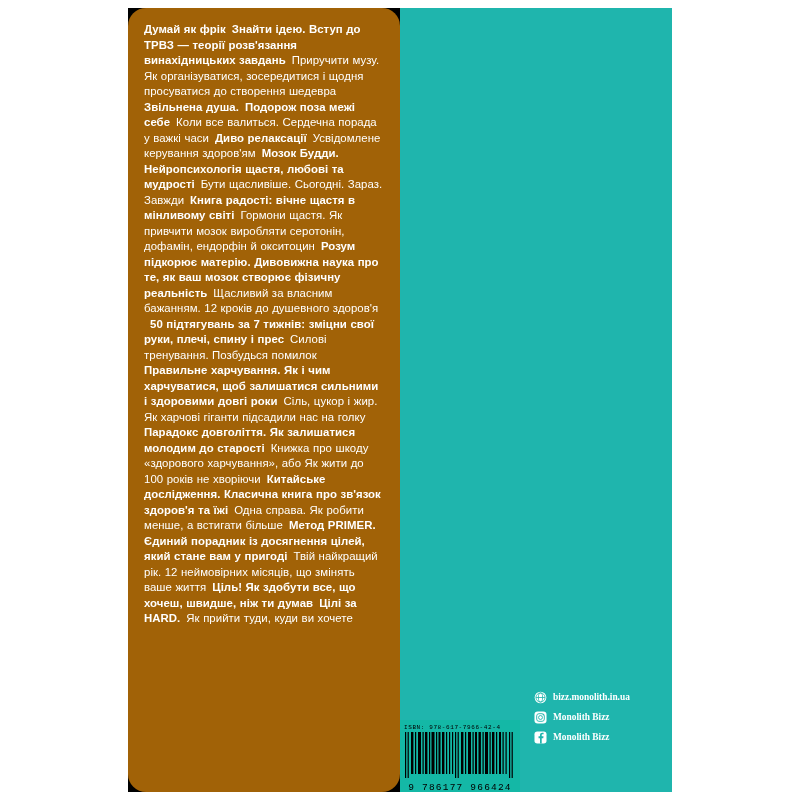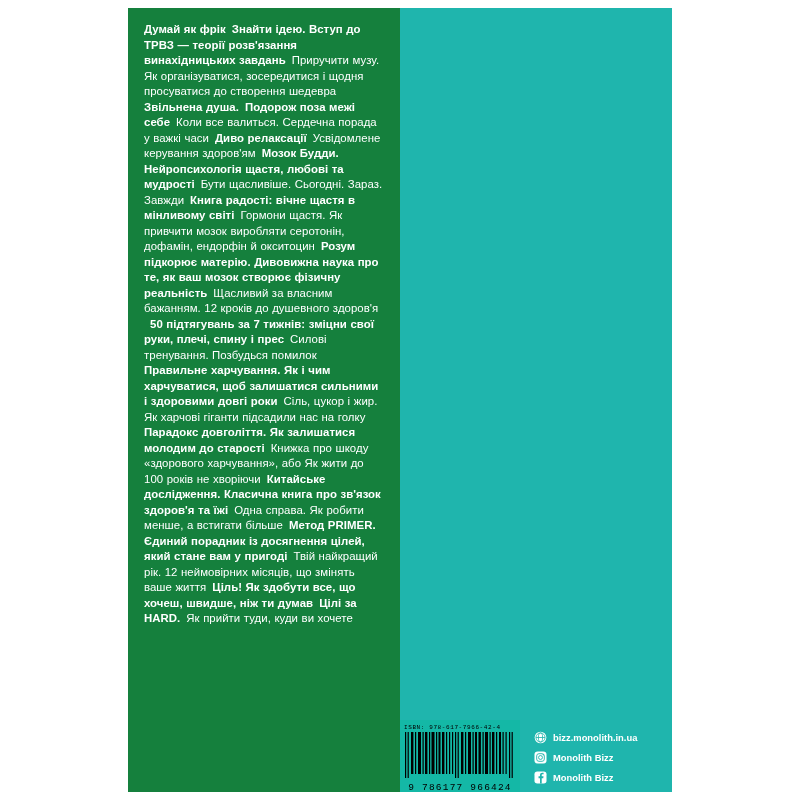--- a/index.html
+++ b/index.html
@@ -32,23 +32,24 @@
     overflow: hidden;
   }
 
   
   #text-column {
     position: absolute;
     left: 0;
     top: 0;
     width: 272px;
     height: 784px;
-    background: #15803d;
+    background: #a16207;
     box-sizing: border-box;
     padding: 14px 16px 10px 16px;
+    border-radius: 18px;
   }
 
   #blurb {
     color: #ffffff;
     font-size: 11.4px;
     line-height: 15.5px;
     letter-spacing: 0.05px;
     text-align: left;
     word-spacing: 0.3px;
   }
@@ -105,22 +106,23 @@
     font-family: "Liberation Mono", monospace;
     text-align: center;
     line-height: 12px;
     white-space: nowrap;
   }
 
   
   #contacts {
     position: absolute;
     left: 406px;
-    top: 722px;
+    top: 682px;
     width: 140px;
+    font-family: Liberation Serif, serif;
   }
   .contact-row {
     display: flex;
     align-items: center;
     margin-bottom: 5px;
     height: 15px;
   }
   .contact-icon {
     width: 13px;
     height: 13px;

